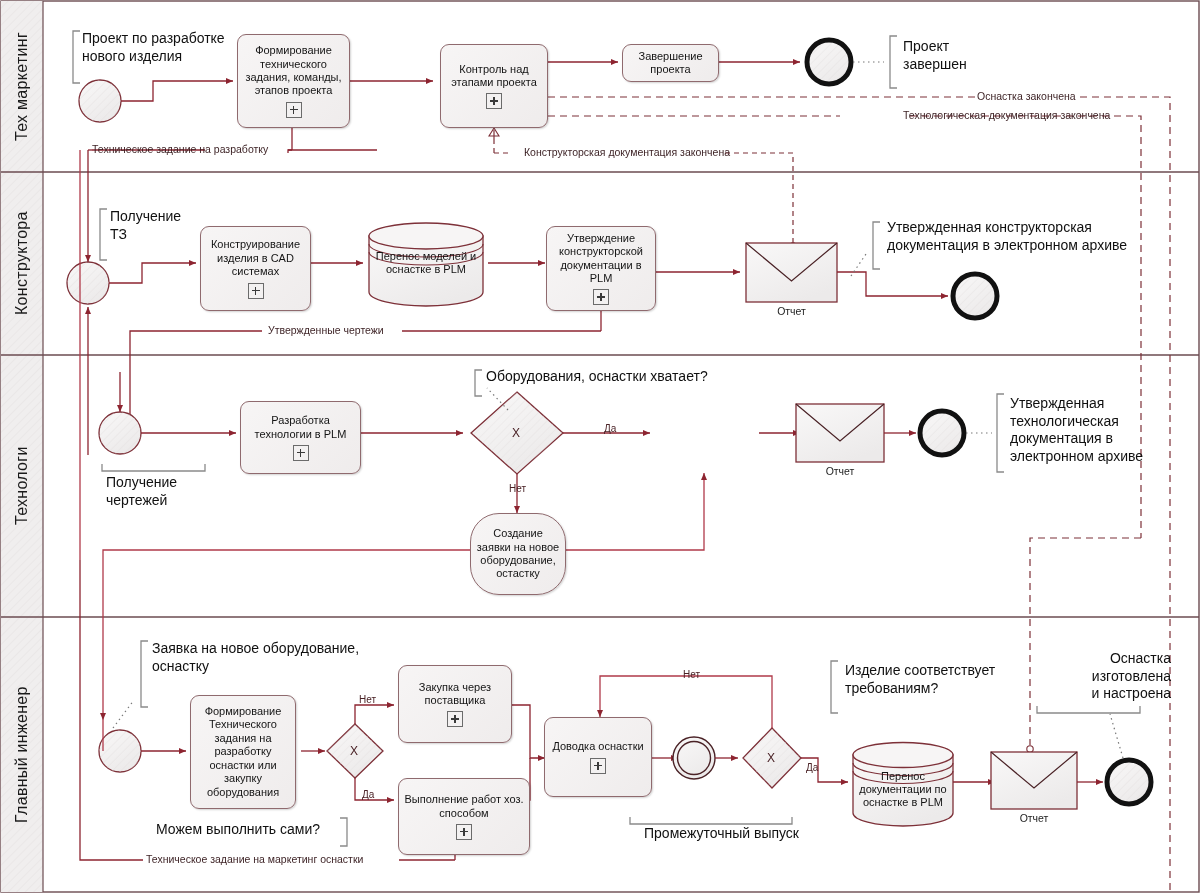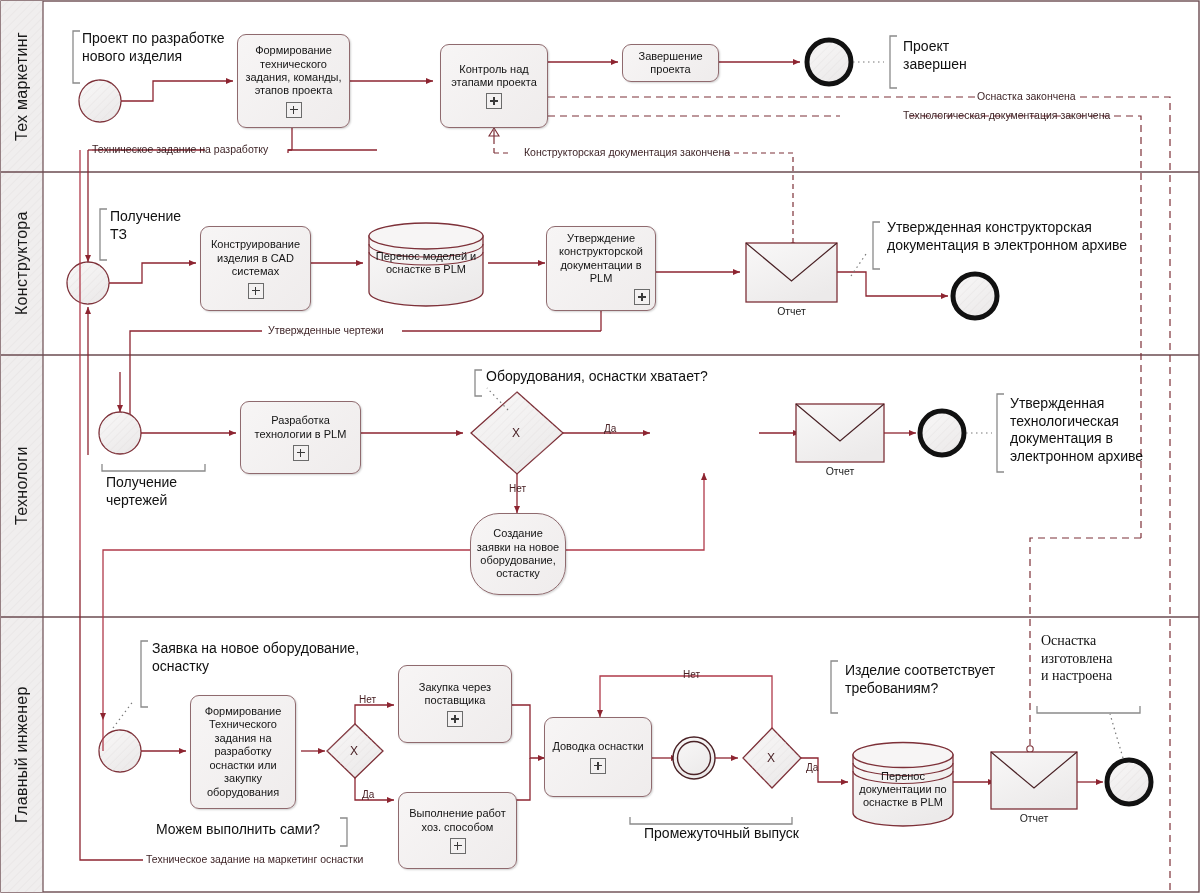--- a/index.html
+++ b/index.html
@@ -304,21 +304,21 @@
 
   <div class="node task" style="left:200px;top:226px;width:111px;height:85px;">
     <div class="tl">Конструирование изделия в CAD системах</div>
     <div class="plusbox"></div>
   </div>
 
   <div class="shapetext" style="left:371px;top:250px;width:110px;">
     <span>Перенос моделей и оснастке в PLM</span>
   </div>
 
-  <div class="node task" style="left:546px;top:226px;width:110px;height:85px;align-items:flex-end;">
+  <div class="node task" style="left:546px;top:226px;width:110px;height:85px;">
     <div class="tl">Утверждение конструкторской документации в PLM</div>
     <div class="plusbox"></div>
   </div>
 
   <div class="node task" style="left:240px;top:401px;width:121px;height:73px;">
     <div class="tl">Разработка технологии в PLM</div>
     <div class="plusbox"></div>
   </div>
 
 
@@ -328,21 +328,21 @@
 
   <div class="node task" style="left:190px;top:695px;width:106px;height:114px;">
     <div class="tl">Формирование Технического задания на разработку оснастки или закупку оборудования</div>
   </div>
 
   <div class="node task" style="left:398px;top:665px;width:114px;height:78px;">
     <div class="tl">Закупка через поставщика</div>
     <div class="plusbox"></div>
   </div>
 
-  <div class="node task" style="left:398px;top:778px;width:119px;height:77px;margin-top:14px;">
+  <div class="node task" style="left:398px;top:778px;width:132px;height:77px;">
     <div class="tl">Выполнение работ хоз. способом</div>
     <div class="plusbox"></div>
   </div>
 
   <div class="node task" style="left:544px;top:717px;width:108px;height:80px;">
     <div class="tl">Доводка оснастки</div>
     <div class="plusbox"></div>
   </div>
 
   <div class="shapetext" style="left:855px;top:770px;width:96px;">
@@ -374,21 +374,21 @@
   <div class="txtlabel" style="left:152px;top:640px;width:300px;">Заявка на новое оборудование,
 оснастку</div>
 
   <div class="txtlabel" style="left:156px;top:821px;width:200px;">Можем выполнить сами?</div>
 
   <div class="txtlabel" style="left:845px;top:662px;width:210px;">Изделие соответствует
 требованиям?</div>
 
   <div class="txtlabel" style="left:644px;top:825px;width:190px;">Промежуточный выпуск</div>
 
-  <div class="txtlabel" style="left:1041px;top:632px;width:130px;text-align:left;font-family:Liberation Serif, serif;">Оснастка
+  <div class="txtlabel" style="left:1041px;top:650px;width:130px;text-align:right;">Оснастка
 изготовлена
 и настроена</div>
 
   <div class="smalllabel" style="left:92px;top:143px;">Техническое задание на разработку</div>
 
   <div class="smalllabel" style="left:524px;top:146px;">Конструкторская документация закончена</div>
 
   <div class="smalllabel" style="left:977px;top:90px;">Оснастка закончена</div>
 
   <div class="smalllabel" style="left:903px;top:109px;">Технологическая документация закончена</div>

